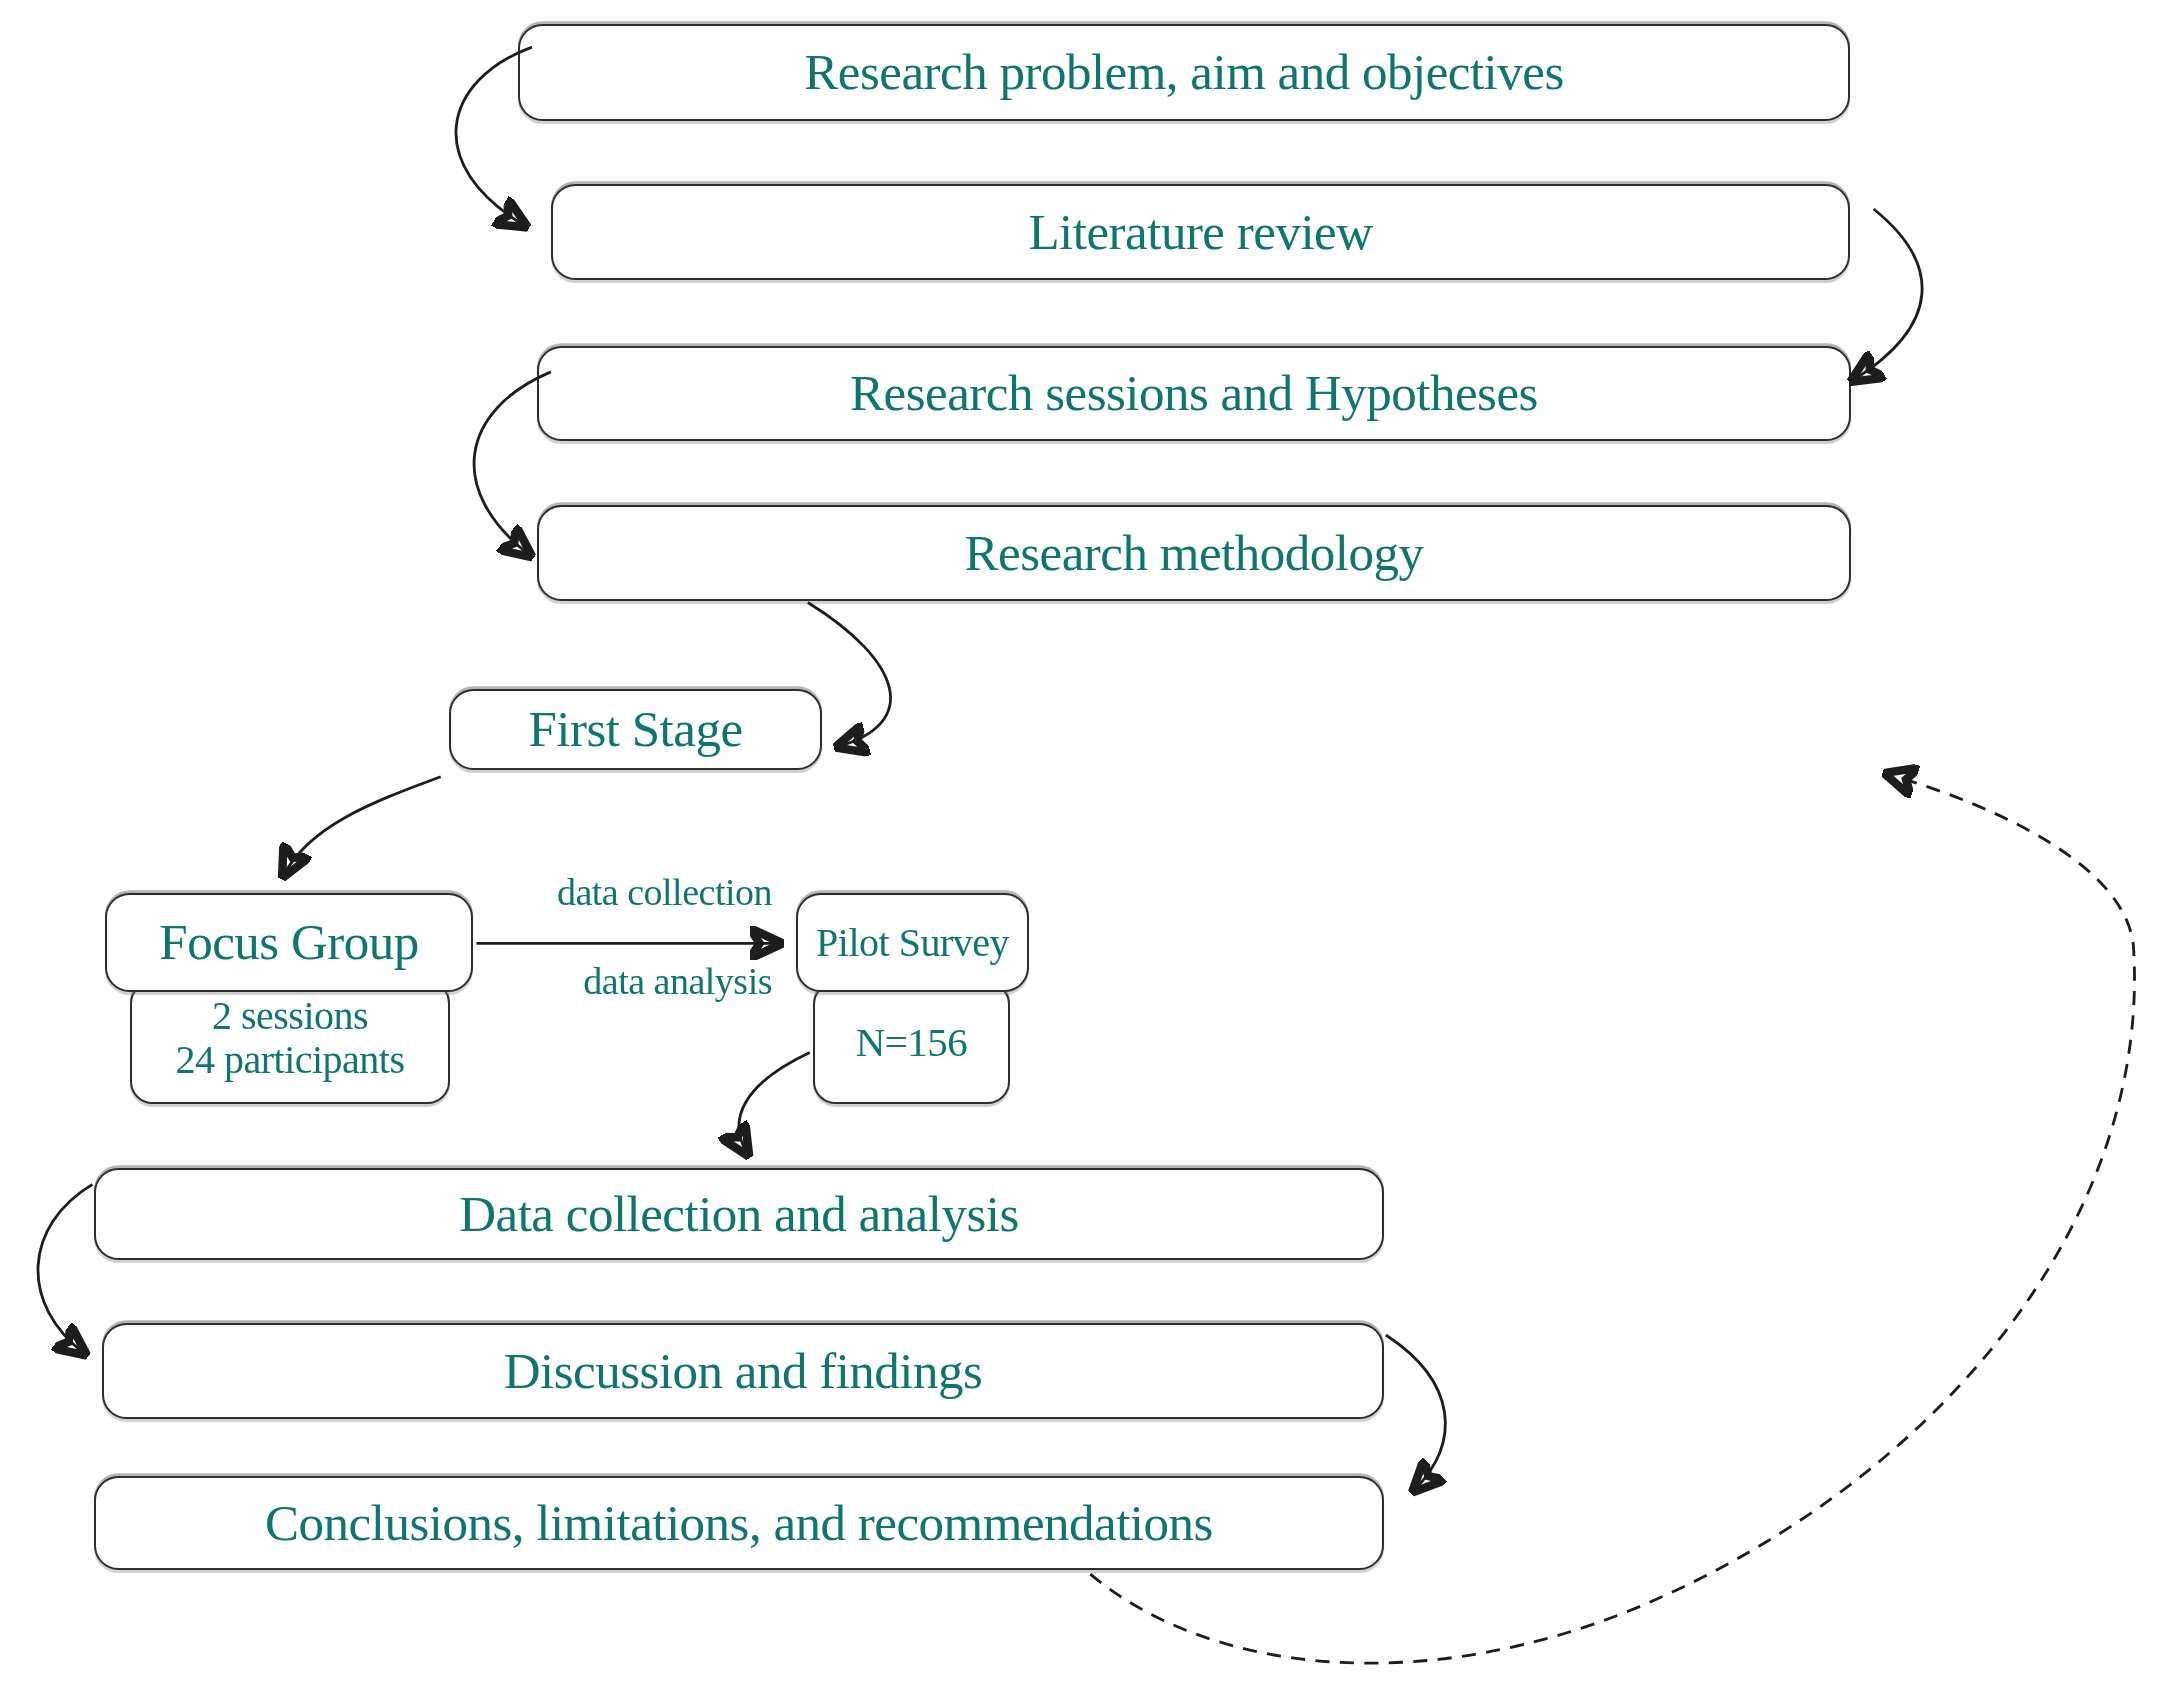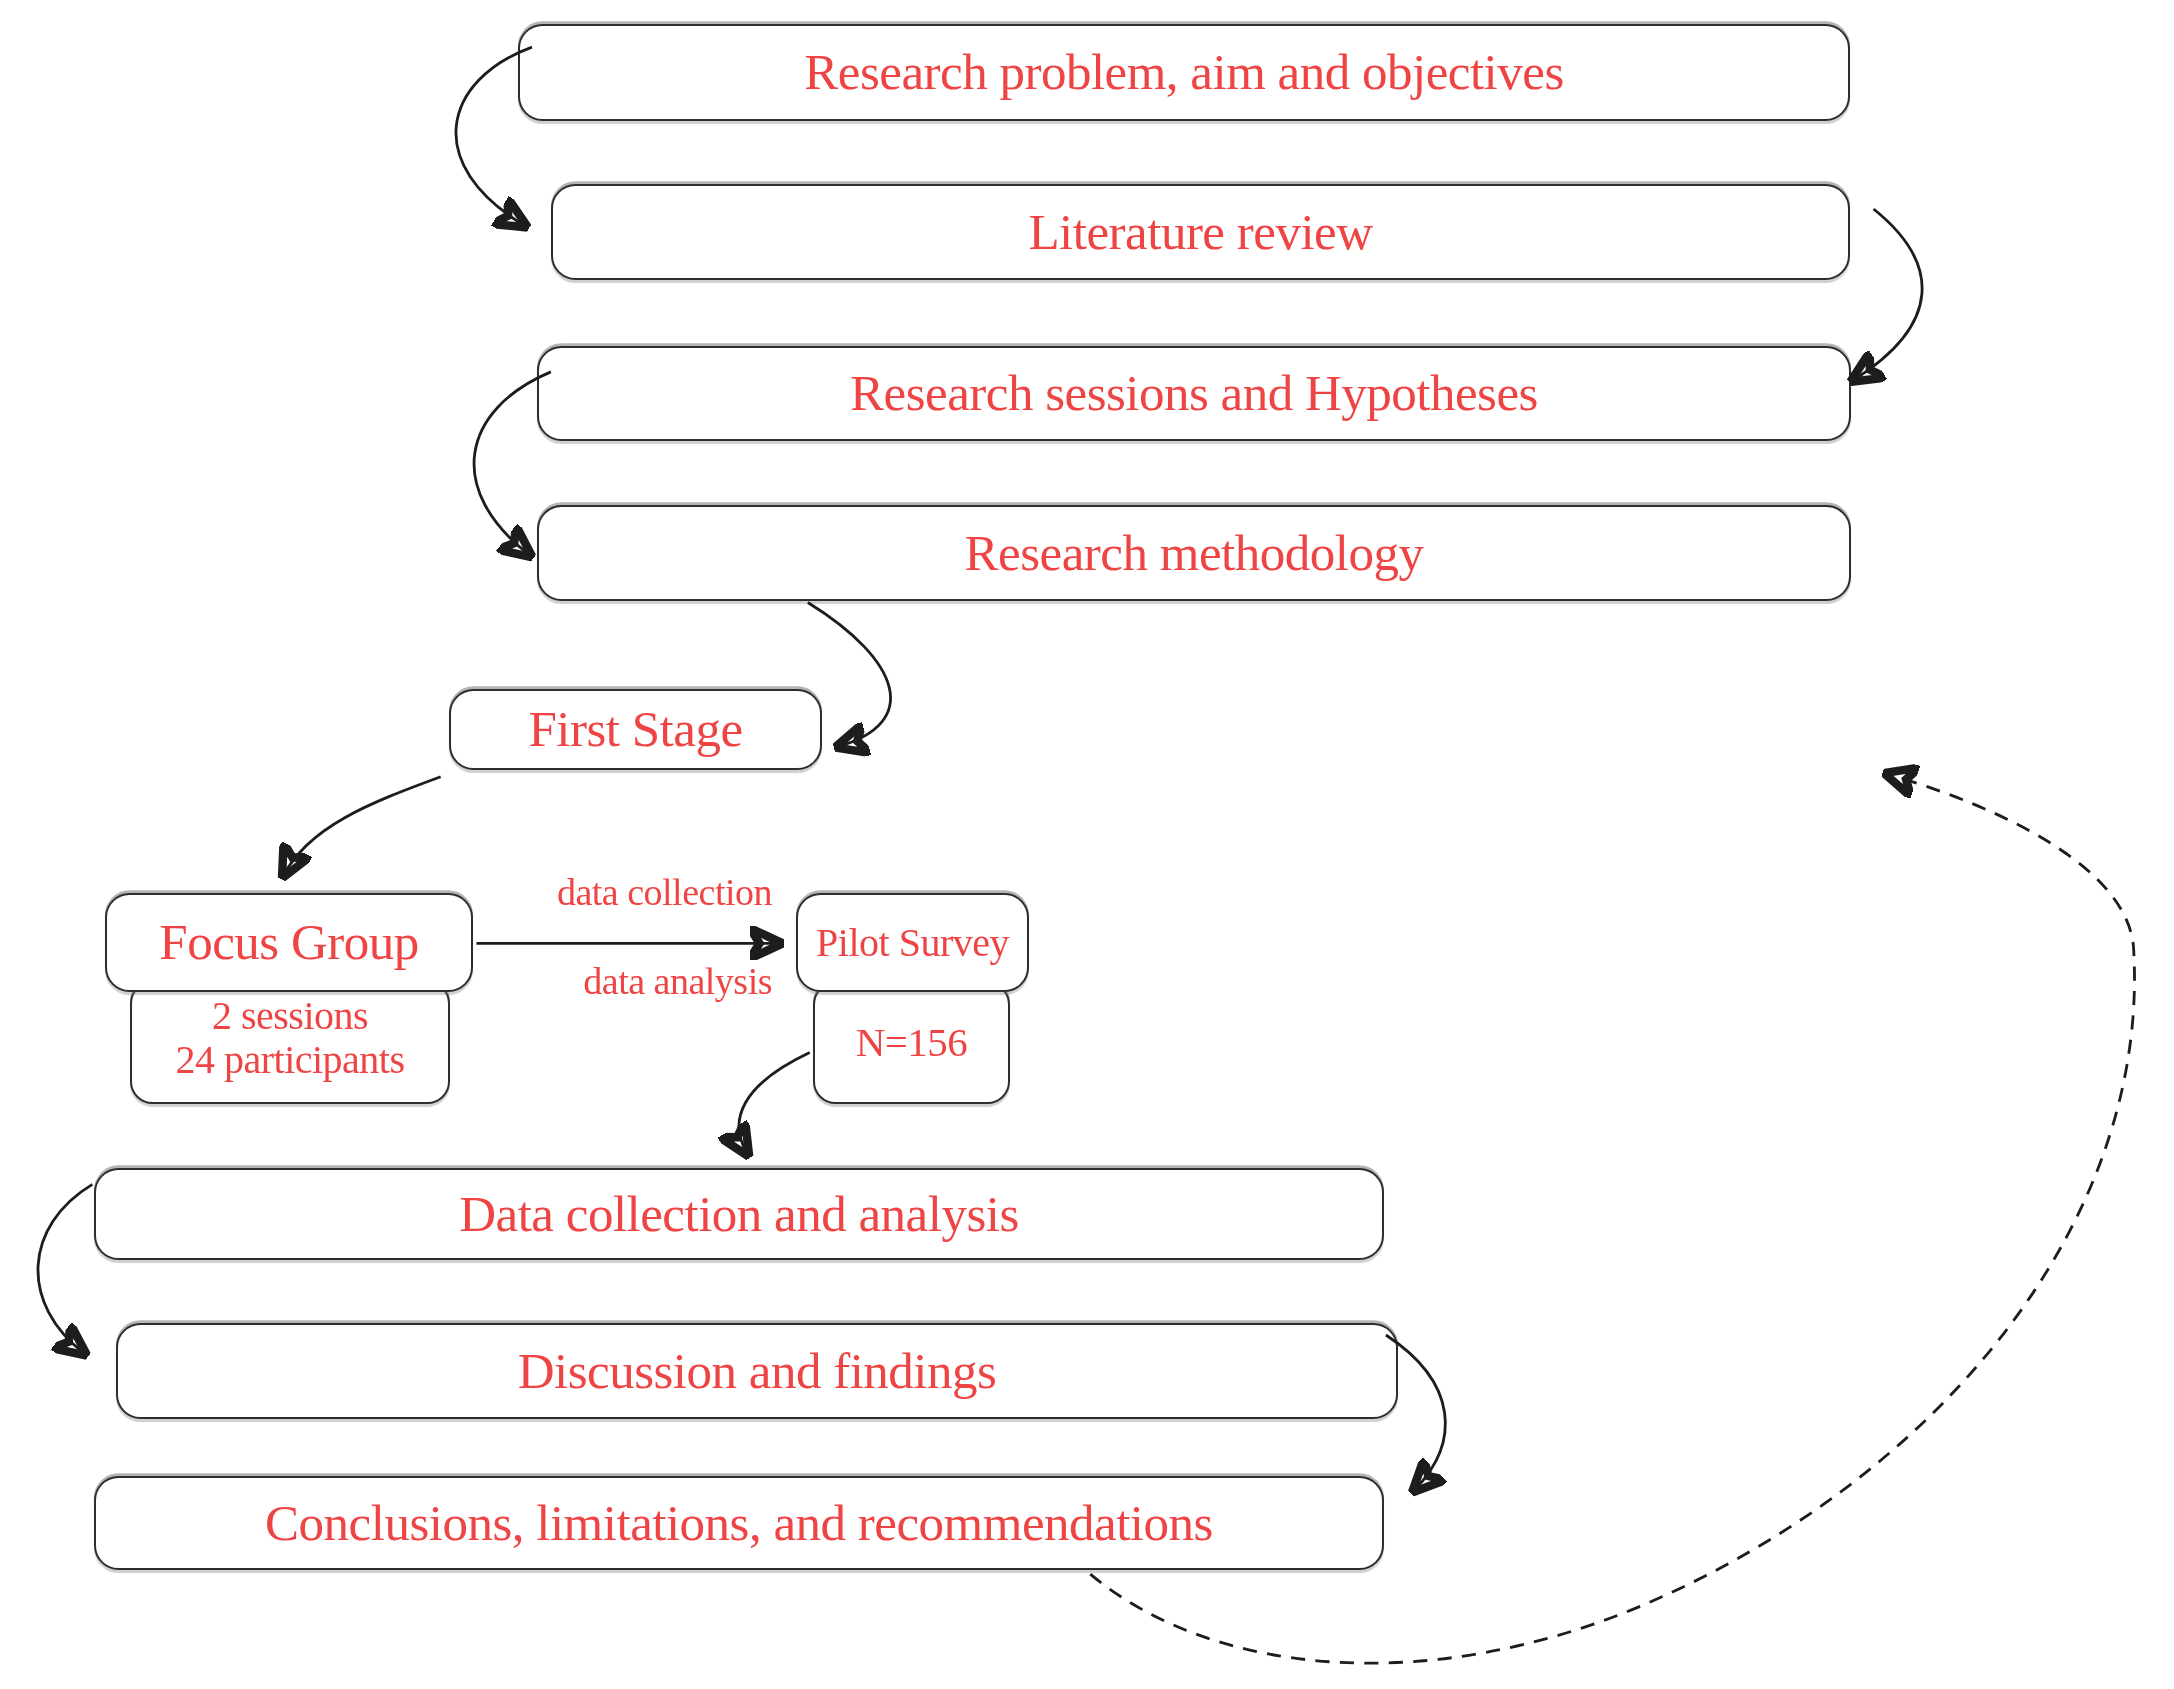--- a/index.html
+++ b/index.html
@@ -1,21 +1,21 @@
 <!DOCTYPE html>
 <html style="font-size:15px"><head>
 <meta charset="utf-8">
 <style>
   html,body{margin:0;padding:0;background:#ffffff;}
   #canvas{
     position:relative;
     width:2174px;height:1689px;
     background:#ffffff;
     font-family:"Liberation Serif","DejaVu Serif",serif;
-    color:#ef4444;
+    color:#0f766e;
     overflow:hidden;
   }
   .box{
     position:absolute;
     background:#ffffff;
     border:2.8px solid #2e2e2e;
     border-radius:24.5px;
     display:flex;
     align-items:center;
     justify-content:center;
@@ -46,21 +46,21 @@
   #n-literature-review  {left:551px;  top:184px;  width:1299px; height:96px;}
   #n-research-questions {left:537px;  top:346px;  width:1314px; height:95px;}
   #n-research-methodology{left:537px; top:505px;  width:1314px; height:96px;}
   #n-first-stage        {left:449px;  top:689px;  width:373px;  height:81px;}
   #n-later-stage        {left:1504px; top:687px;  width:347px;  height:99px;}
   #n-focus-group        {left:105px;  top:893px;  width:368px;  height:99px;}
   #n-focus-group-details{left:130px;  top:981px; width:320px;  height:123px;}
   #n-pilot-survey       {left:796px;  top:893px;  width:233px;  height:99px; font-size:40px;}
   #n-pilot-survey-details{left:813px; top:982px; width:197px;  height:122px; justify-content:center; padding-bottom:0; font-size:41px;}
   #n-data-collection-analysis{left:94px; top:1168px; width:1290px; height:92px;}
-  #n-discussion-findings{left:102px;  top:1323px; width:1282px; height:96px;margin-left:14px;}
+  #n-discussion-findings{left:102px;  top:1323px; width:1282px; height:96px;}
   #n-conclusions        {left:94px;  top:1476px; width:1290px; height:94px;}
 
   .edge-label{
     position:absolute;
     text-align:right;
     font-size:38px;
     letter-spacing:-0.5px;
     z-index:30;
   }
   #lbl-data-collection{left:494px; top:870px; width:278px;}

